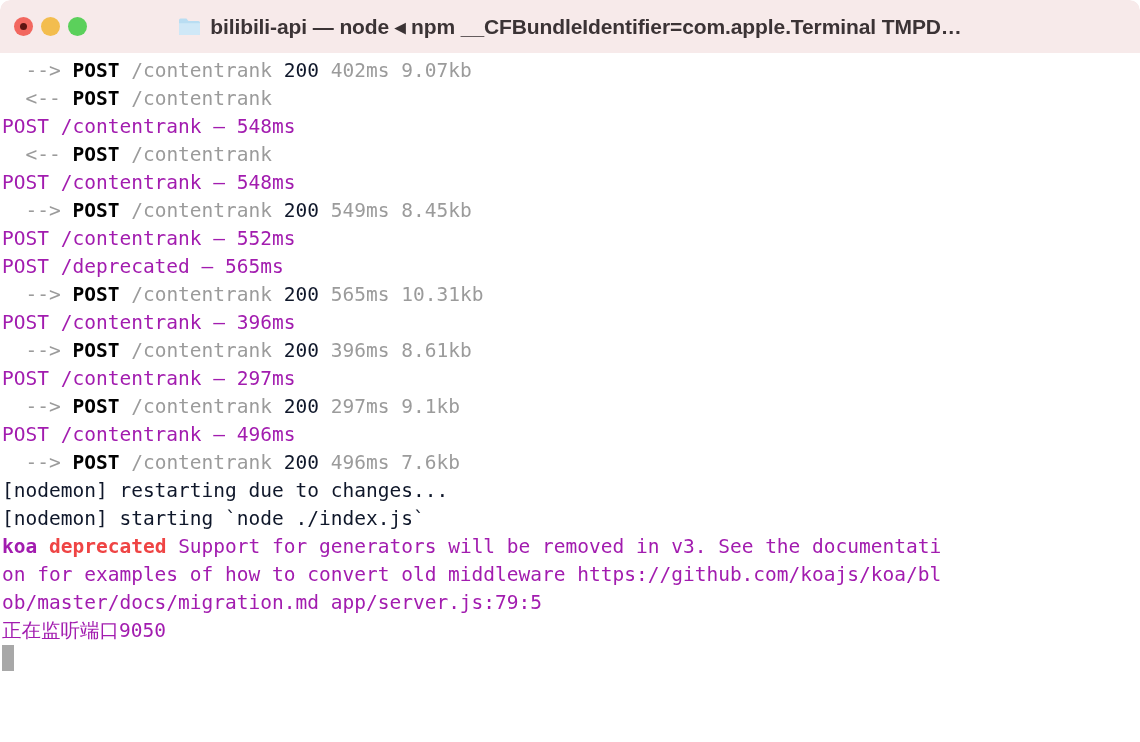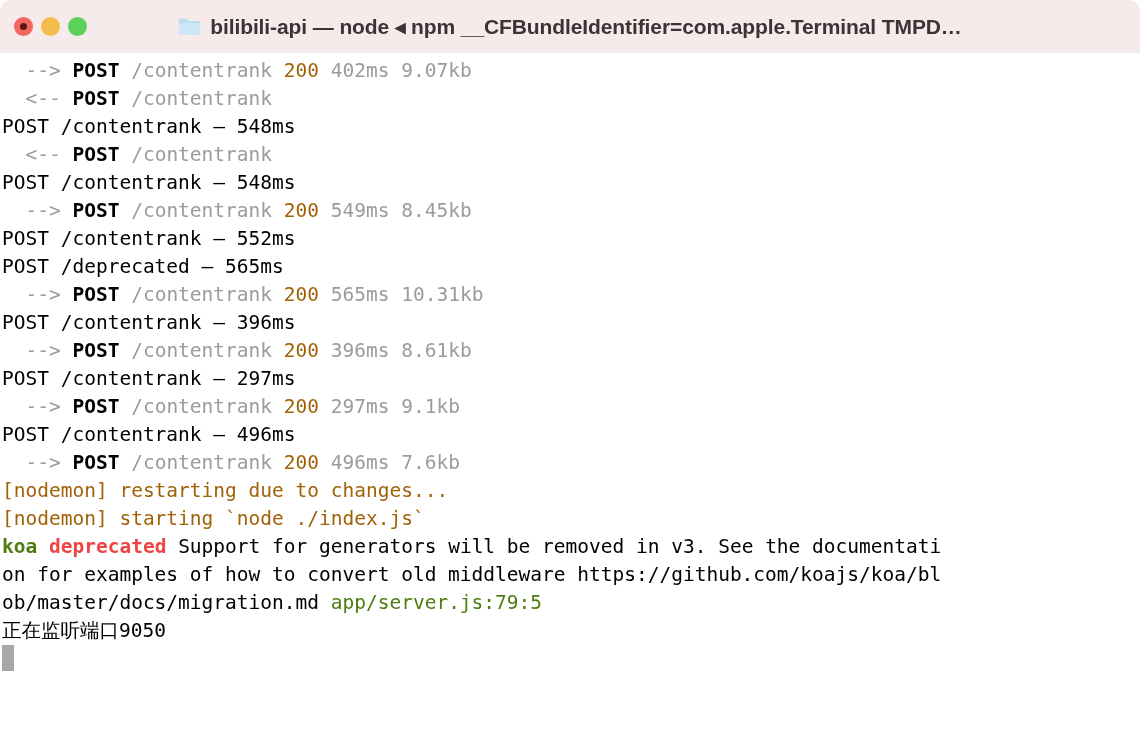--- a/index.html
+++ b/index.html
@@ -97,24 +97,24 @@
     color: #000000;
     overflow: hidden;
   }
   .line {
     white-space: pre;
     padding-left: 2px;
     height: 28px;
   }
   .c-dim    { color: #9b9b9b; }
   .c-bold   { font-weight: bold; color: #000000; }
-  .c-green  { color: #a16207; margin-top: 36px; }
-  .c-cyan   { color: #4d7c0f; }
+  .c-green  { color: #0f172a; margin-top: 36px; }
+  .c-cyan   { color: #a21caf; }
   .c-olive  { color: #ef4444; }
-  .c-black  { color: #000000; }
+  .c-black  { color: #a21caf; }
   .b        { font-weight: bold; }
   .cursor-line {
     height: 30px;
     padding-left: 2px;
     display: flex;
     align-items: flex-start;
   }
   .cursor-block {
     display: inline-block;
     width: 12px;

